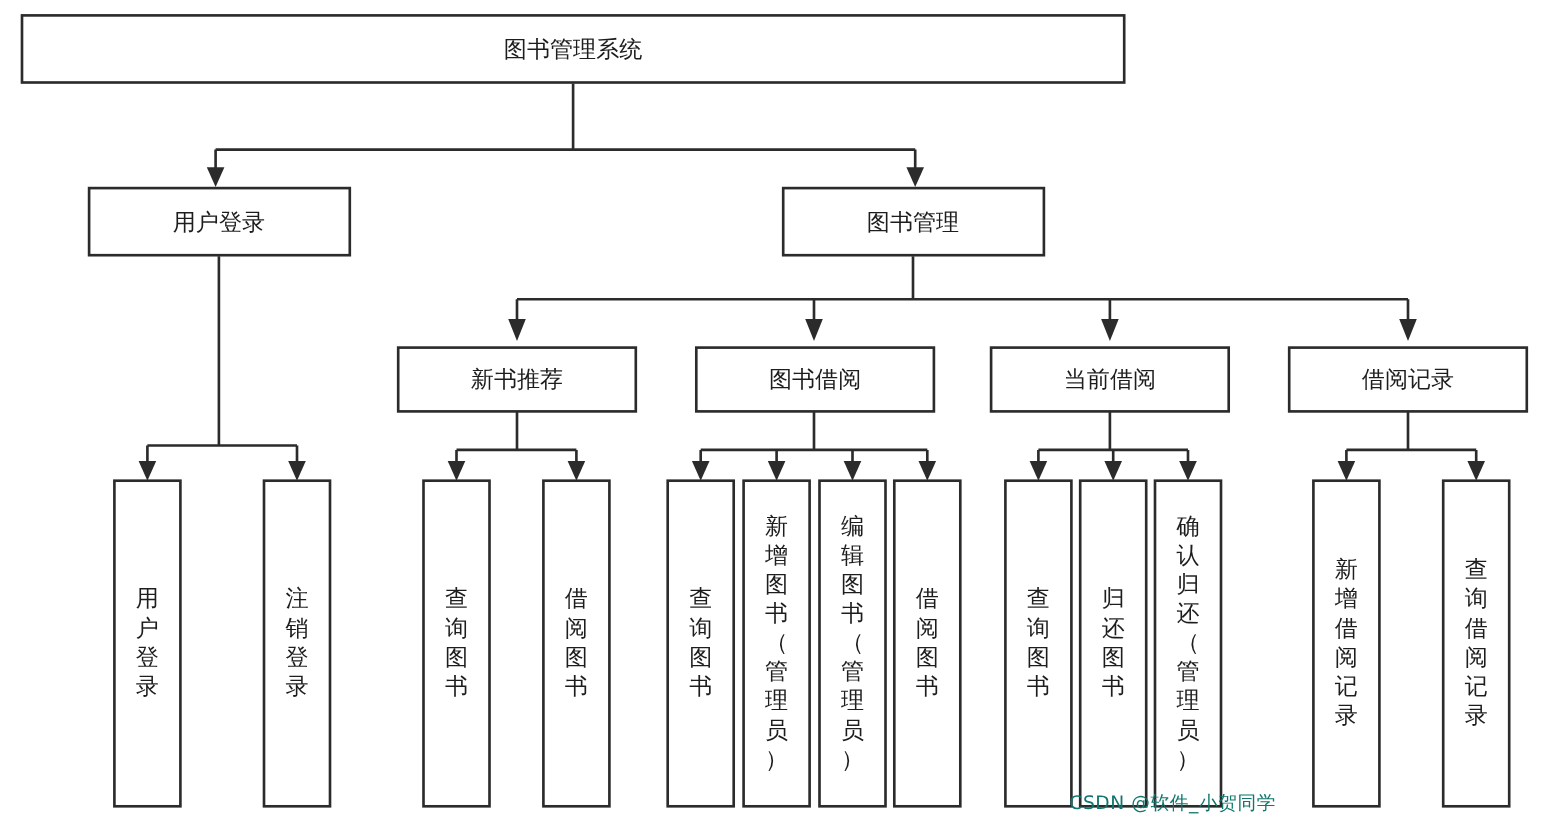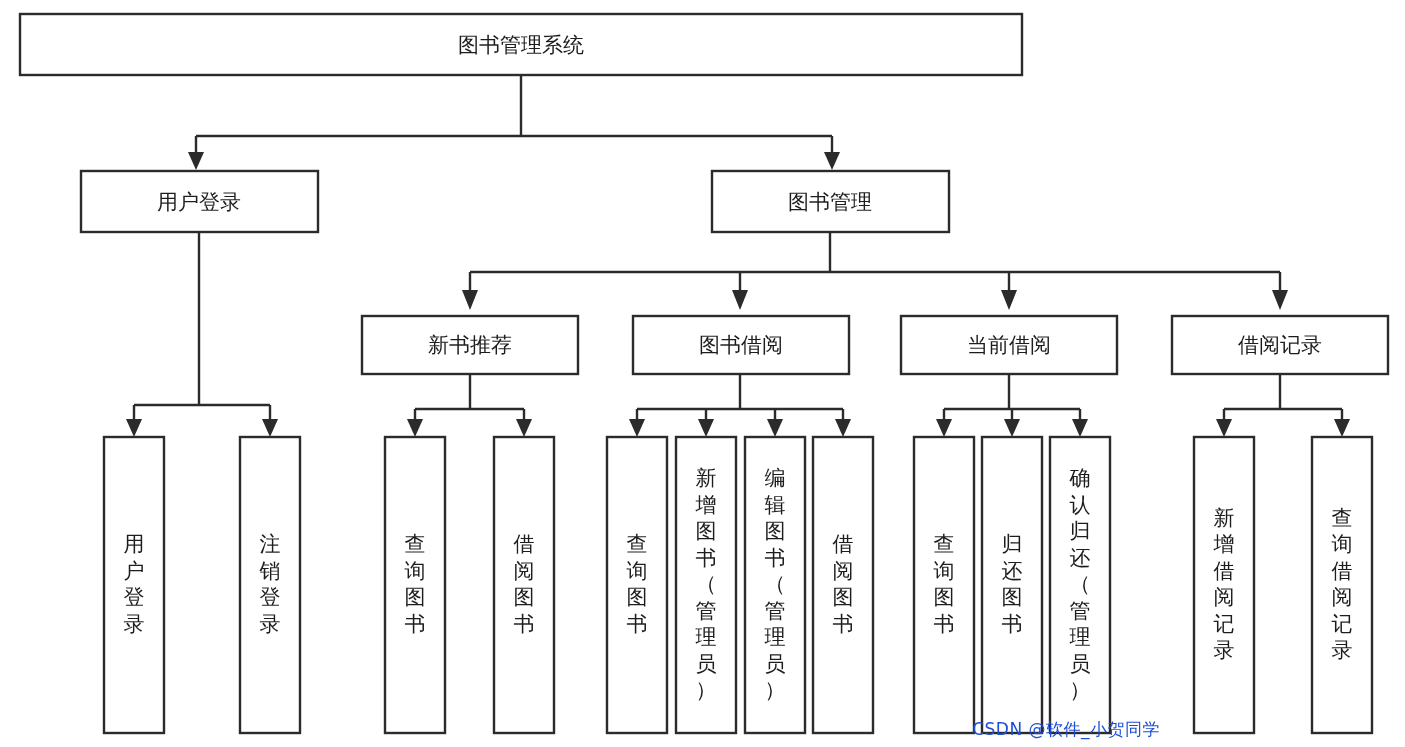--- a/index.html
+++ b/index.html
@@ -59,21 +59,21 @@
     font-family: "DejaVu Sans", "Liberation Sans", sans-serif;
     font-size: 21px;
     fill: #1d1d1d;
   }
   .watermark {
     position: absolute;
     right: 14px;
     bottom: 6px;
     font-family: "DejaVu Sans", "Liberation Sans", sans-serif;
     font-size: 17px;
-    color: #1d4ed8;
+    color: #0f766e;
     letter-spacing: 0.5px;
     white-space: nowrap;
     user-select: none;
     pointer-events: none;
   }
 </style>
 </head>
 <body>
 
 <div id="diagram-root">

